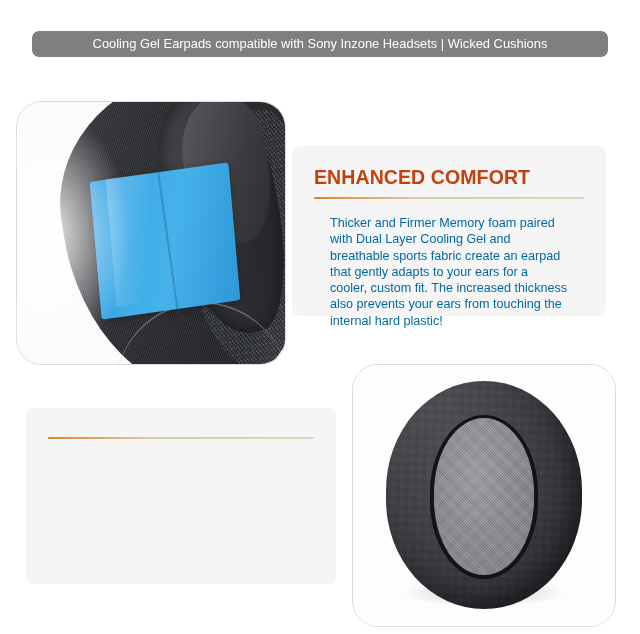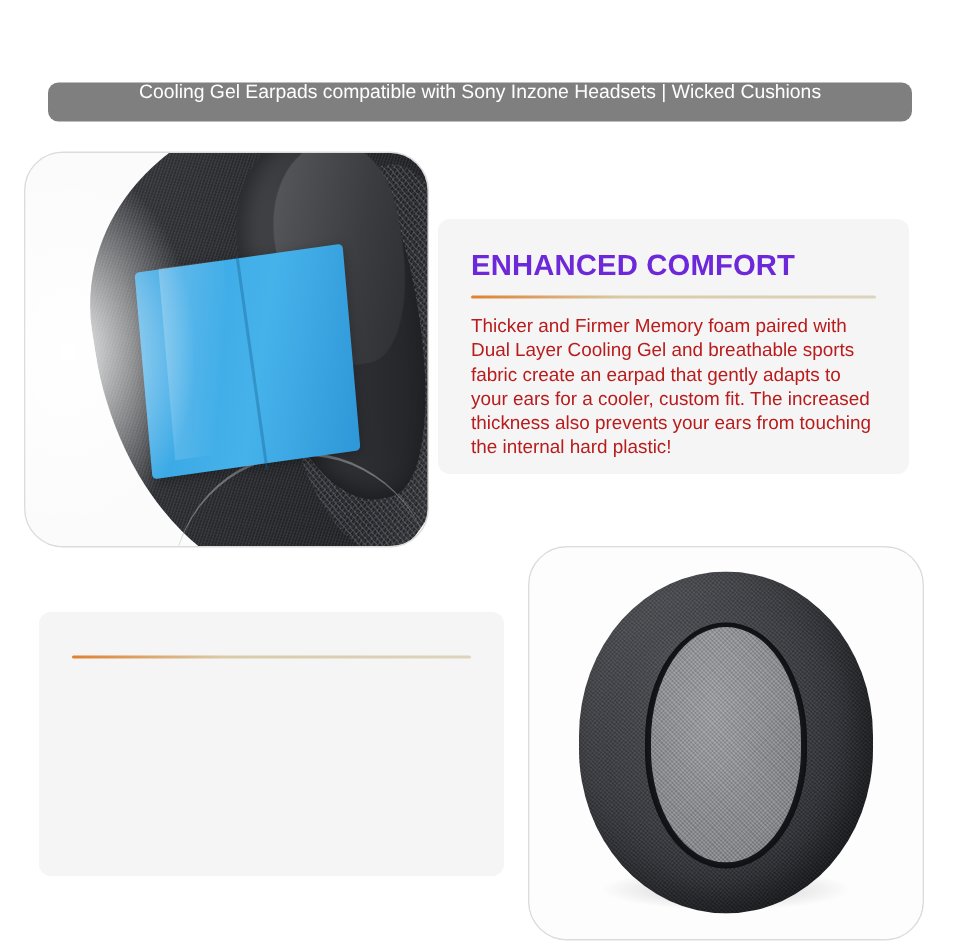--- a/index.html
+++ b/index.html
@@ -36,26 +36,27 @@
   .title-banner .title-text {
     color: #fdf3e6;
     font-size: 23.5px;
     font-weight: bold;
     letter-spacing: 0.2px;
     white-space: nowrap;
     line-height: 1;
   }
   .subtitle-bar {
     position: absolute;
-    left: 32px; top: 55px;
+    left: 32px; top: 31px;
     width: 576px;
     height: 26px;
     background: #7f7f7f;
     border-radius: 7px;
     display: flex;
+    align-items: center;
     justify-content: center;
   }
   .subtitle-bar .subtitle-text {
     color: #ffffff;
     font-size: 12.9px;
     white-space: nowrap;
     line-height: 1;
   }
 
   
@@ -76,38 +77,38 @@
   .card-gel      { left: 16px;  top: 101px; width: 268px; height: 262px; }
   .panel-comfort { left: 292px; top: 146px; width: 314px; height: 170px; }
 
   
   .panel-cushions { left: 26px;  top: 408px; width: 310px; height: 176px; }
   .card-earpad    { left: 352px; top: 364px; width: 262px; height: 261px; }
 
   
   .block-inner { padding: 20px 22px 0 22px; }
   .feat-heading {
-    color: #6d28d9;
+    color: #c2410c;
     font-size: 19.5px;
     font-weight: bold;
     line-height: 1.14;
     letter-spacing: 0.1px;
     margin: 0;
   }
   .feat-rule {
     height: 2px;
     margin: 9px 0 10px 0;
     background: linear-gradient(to right, #e0812f 0%, #d9cba8 38%, #ddd4bc 100%);
     border-radius: 1px;
   }
   .feat-body {
-    color: #b91c1c;
+    color: #0369a1;
     font-size: 12.6px;
     line-height: 1.29;
-    margin: 0;
+    margin: 16px;
   }
 
   
   .gel-scene { position: absolute; inset: 0; background: #fbfbfb; }
   .gel-pad-outer {
     position: absolute;
     left: 48px; top: -28px;
     width: 250px; height: 320px;
     background:
       repeating-linear-gradient(118deg, rgba(255,255,255,.05) 0 1px, rgba(0,0,0,.06) 1px 2px),

